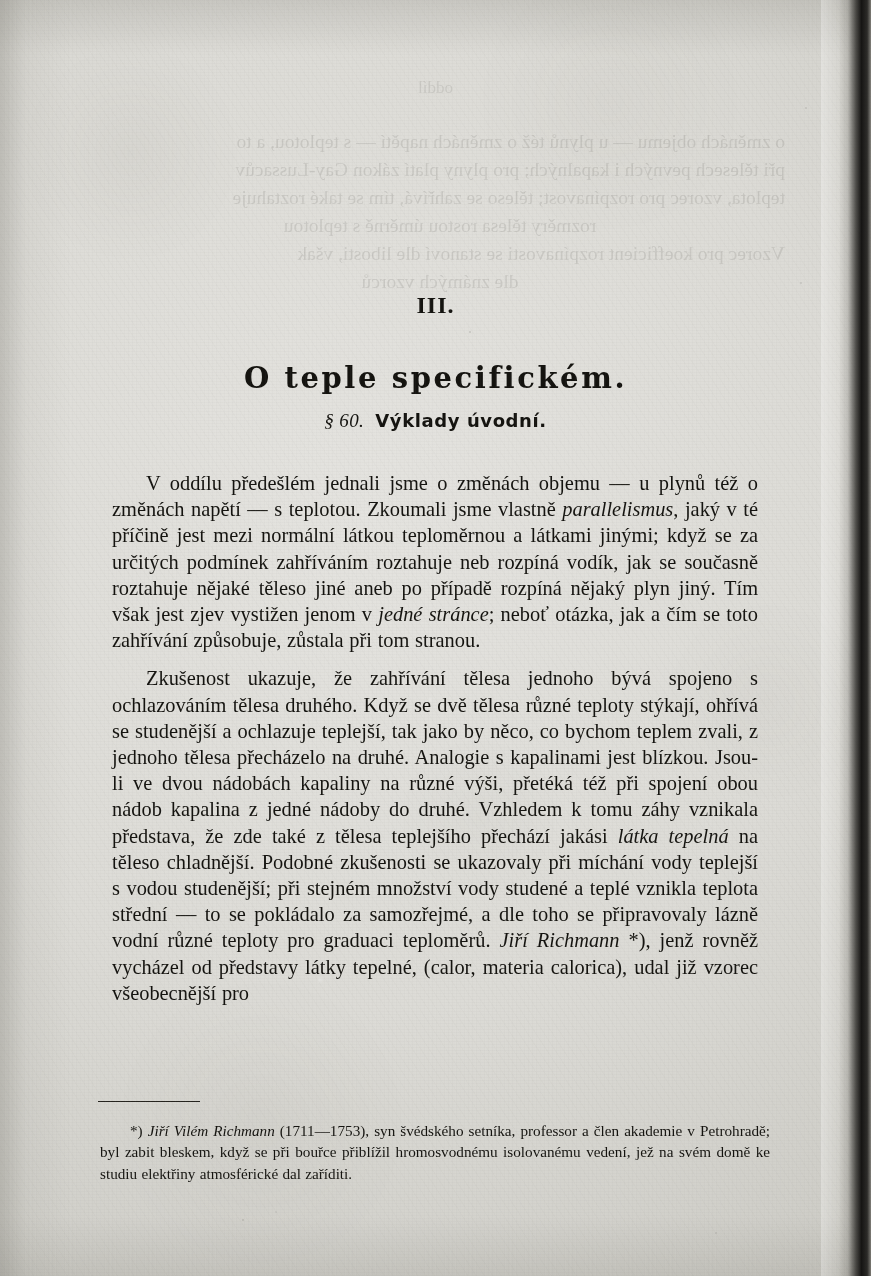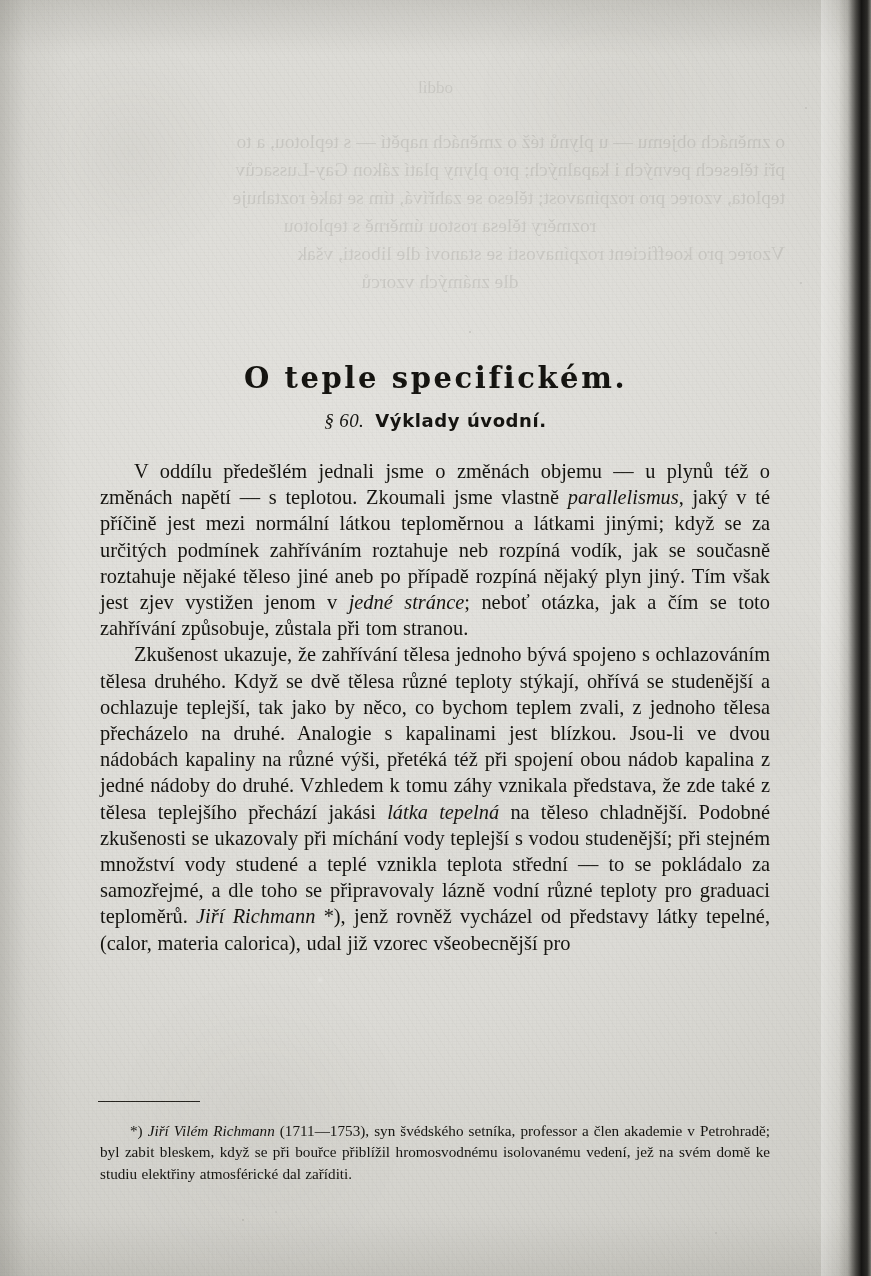--- a/index.html
+++ b/index.html
@@ -159,21 +159,21 @@
     left: 100px;
     top: 458px;
     width: 670px;
     font-size: 20.4px;
     line-height: 26.2px;
     text-align: justify;
     text-justify: inter-word;
     word-spacing: 0.6px;
   }
   .body-text p {
-    margin: 0;
+    margin: 12px;
     text-indent: 34px;
   }
   .body-text i { font-style: italic; }
 
   
   .fn-rule {
     position: absolute;
     left: 98px;
     top: 1101px;
     width: 102px;
@@ -236,20 +236,21 @@
     <div>o změnách objemu — u plynů též o změnách napětí — s teplotou, a to</div>
     <div>při tělesech pevných i kapalných; pro plyny platí zákon Gay-Lussacův</div>
     <div>teplota, vzorec pro rozpínavost; těleso se zahřívá, tím se také roztahuje</div>
     <div class="bl-center">rozměry tělesa rostou úměrně s teplotou</div>
     <div>Vzorec pro koefficient rozpínavosti se stanoví dle libosti, však</div>
     <div class="bl-center">dle známých vzorců</div>
   </div>
 
   <div class="content">
 
+    <div class="chapter-num">III.</div>
 
     <h1 class="chapter-title">O teple specifickém.</h1>
 
     <div class="section-head">
       <span class="sec-num">§ 60.</span><span class="sec-title">Výklady úvodní.</span>
     </div>
 
     <div class="body-text">
       <p><span>V oddílu předešlém jednali jsme o změnách objemu — u plynů též o změnách napětí — s teplotou. Zkoumali jsme vlastně </span><i>parallelismus</i><span>, jaký v té příčině jest mezi normální látkou teploměrnou a látkami jinými; když se za určitých podmínek zahříváním roztahuje neb rozpíná vodík, jak se současně roztahuje nějaké těleso jiné aneb po případě rozpíná nějaký plyn jiný. Tím však jest zjev vystižen jenom v </span><i>jedné stránce</i><span>; neboť otázka, jak a čím se toto zahřívání způsobuje, zůstala při tom stranou.</span></p>
 

